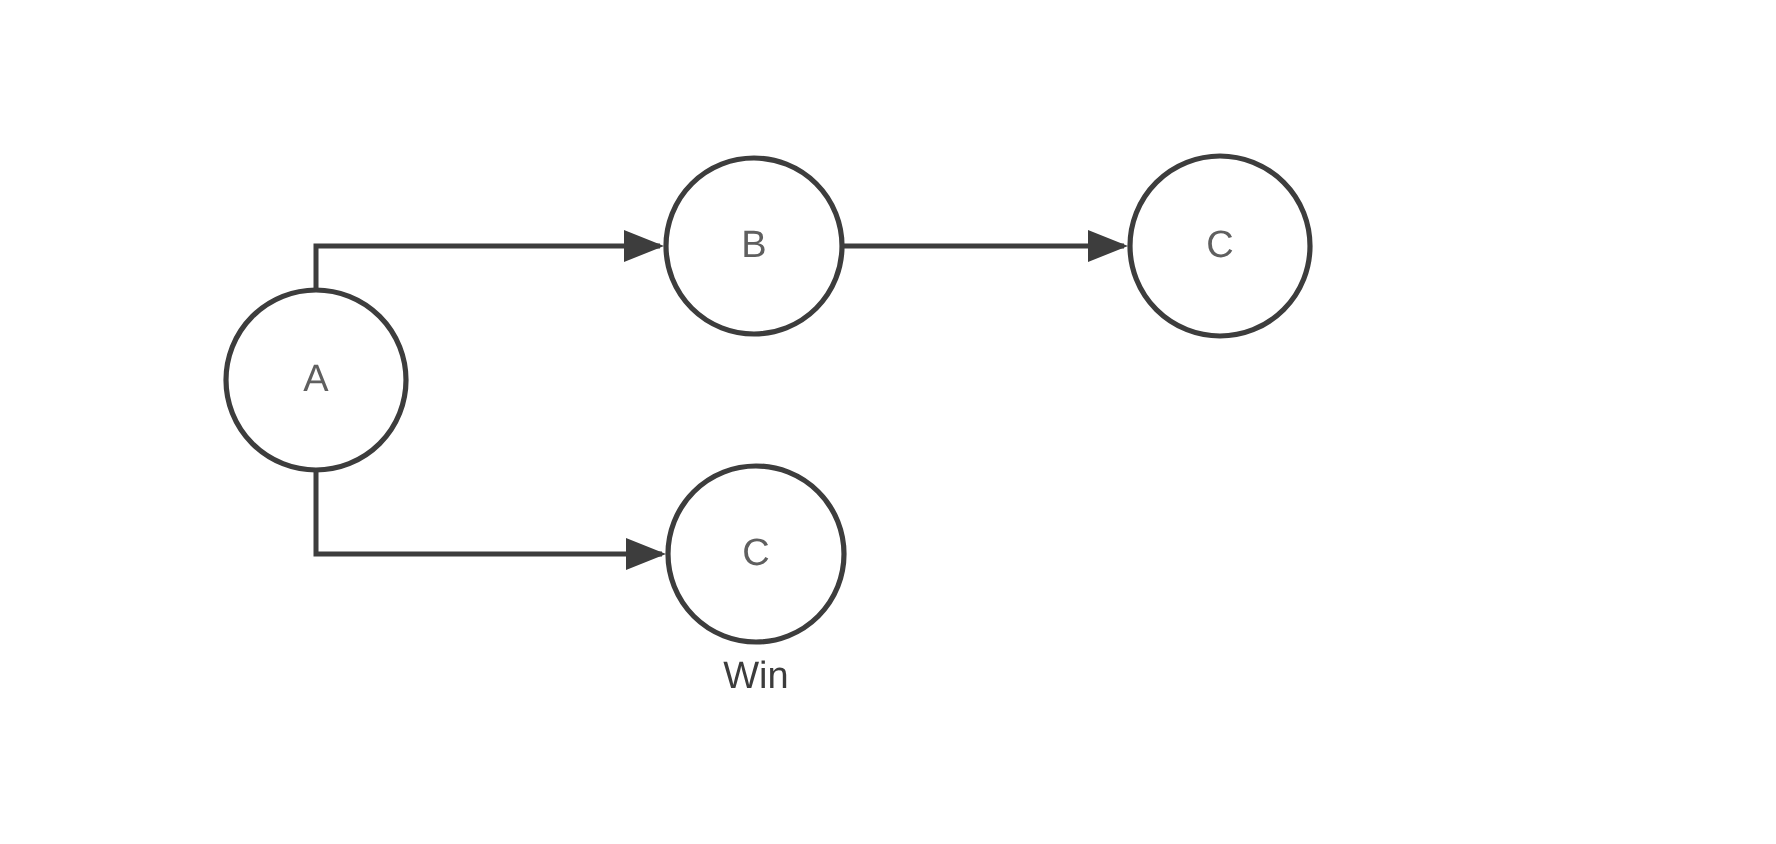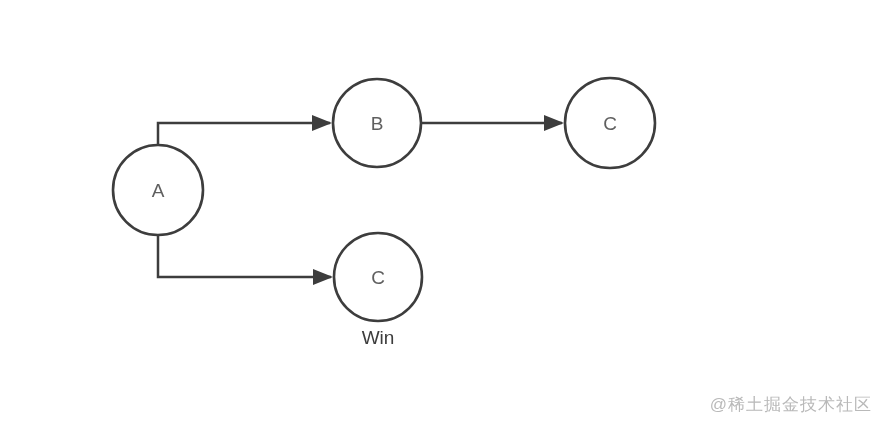--- a/index.html
+++ b/index.html
@@ -77,14 +77,13 @@
           <text x="610" y="123" class="node-label" fill="#5f5f5f">C</text>
         </g>
         <g>
           <circle cx="378" cy="277" r="44" stroke="#3d3d3d"></circle>
           <text x="378" y="277" class="node-label" fill="#5f5f5f">C</text>
           <text x="378" y="344" class="node-caption" fill="#3c3c3c">Win</text>
         </g>
       </g>
   </svg>
 
-  <div class="watermark" style="color: rgb(185, 185, 185);">@稀土掘金技术社区</div>
 </div>
 
 </body></html>

